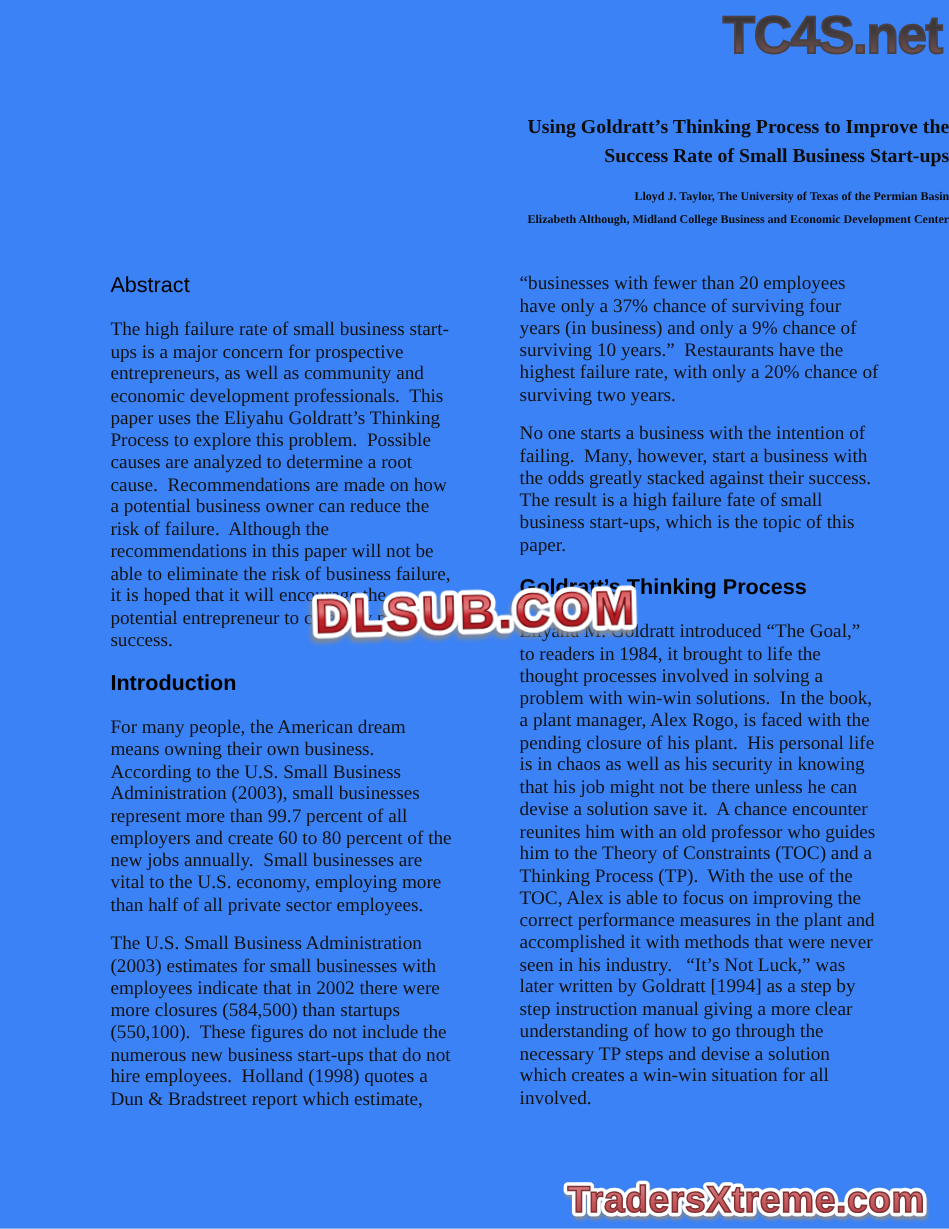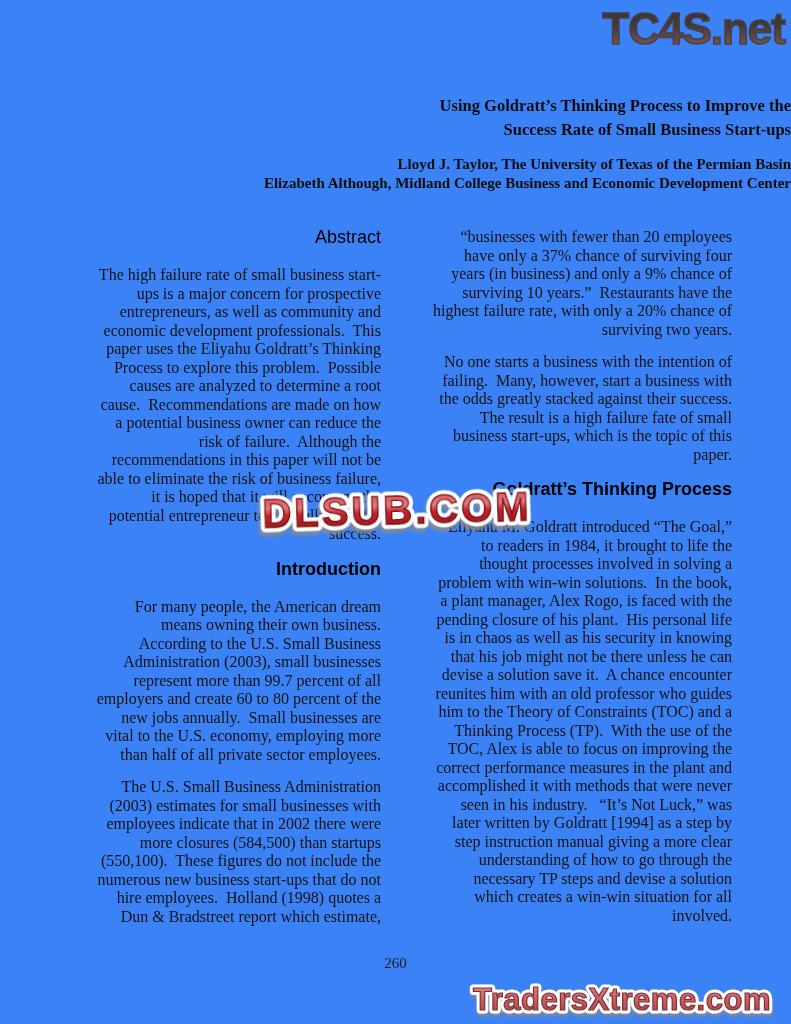--- a/index.html
+++ b/index.html
@@ -25,32 +25,32 @@
   .title-line {
     font-size: 16.5px;
     font-weight: bold;
     line-height: 24px;
     color: #0d0d0d;
   }
   .authors {
     margin-top: 13px;
   }
   .author-line {
-    font-size: 15px;
+    font-size: 10px;
     font-weight: bold;
     line-height: 19px;
     color: #0d0d0d;
   }
 
   
   .col {
     position: absolute;
     font-size: 16px;
     line-height: 18.5px;
-    text-align: right;
+    text-align: left;
   }
   .col-left  { left: 92px;  top: 226px; width: 289px; }
   .col-right { left: 433px; top: 228px; width: 299px; }
   .col p {
     margin: 0 0 14px 0;
     white-space: pre-wrap;
   }
   .col h2 {
     font-family: "Liberation Sans", sans-serif;
     font-size: 18px;
@@ -151,21 +151,20 @@
           <feDropShadow dx="-2" dy="4" stdDeviation="1.6" flood-color="#8a8a8a" flood-opacity="0.85"></feDropShadow>
         </filter>
       </defs>
       <g filter="url(#dlShadow)">
         <text x="150" y="42" text-anchor="middle" font-size="40" letter-spacing="3" fill="#ffffff" stroke="#ffffff" stroke-width="9" stroke-linejoin="round">DLSUB.COM</text>
         <text x="150" y="42" text-anchor="middle" font-size="40" letter-spacing="3" fill="url(#dlGrad)" stroke="#7e1014" stroke-width="1.4">DLSUB.COM</text>
       </g>
     </svg>
   </div>
 
-  <div class="page-number">260</div>
 
   <div class="wm-traders">
     <svg width="330" height="48" viewBox="0 0 330 48">
       <defs>
         <linearGradient id="trGrad" x1="0" y1="0" x2="0" y2="1">
           <stop offset="0%" stop-color="#dc9093"></stop>
           <stop offset="45%" stop-color="#cc6367"></stop>
           <stop offset="100%" stop-color="#ad383c"></stop>
         </linearGradient>
         <filter id="trShadow" x="-20%" y="-20%" width="140%" height="140%">

